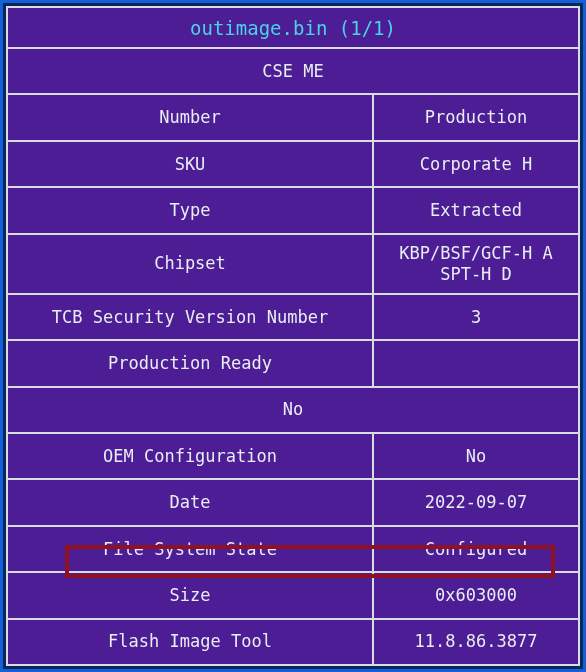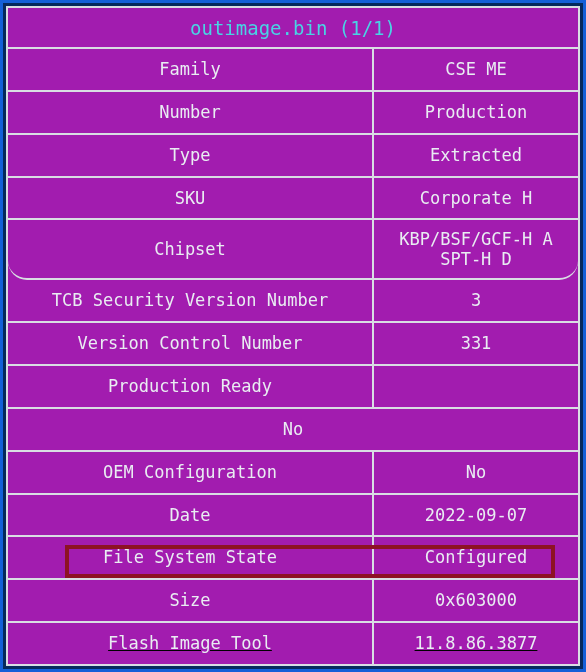--- a/index.html
+++ b/index.html
@@ -27,34 +27,34 @@
     border-bottom: 3px solid #1560d8;
     padding: 3px;
   }
 
   
   #info-table {
     box-sizing: border-box;
     width: 100%;
     height: 100%;
     border: 2px solid #d9dde3;
-    background: #a21caf;
+    background: #4c1d95;
     display: flex;
     flex-direction: column;
     position: relative;
   }
 
   .trow {
     display: flex;
     flex-direction: row;
     border-bottom: 2px solid #d9dde3;
     box-sizing: border-box;
     min-height: 0;
   }
-  .trow:last-child { border-bottom: none; text-decoration: underline; }
+  .trow:last-child { border-bottom: none; }
 
   .title-row {
     justify-content: center;
     align-items: center;
     height: 41px;
     flex: 0 0 41px;
   }
   .title-text {
     color: #49d4e4;
     font-size: 19px;
@@ -80,21 +80,21 @@
   }
   .cell-label {
     width: 366px;
     flex: 0 0 366px;
     border-right: 2px solid #d9dde3;
   }
   .cell-value {
     flex: 1 1 auto;
   }
 
-  .row-chipset { flex: 0 0 60px; border-radius: 19px; }
+  .row-chipset { flex: 0 0 60px; }
 
   
   #highlight-box {
     position: absolute;
     left: 62px;
     top: 542px;
     width: 490px;
     height: 33px;
     border: 4px solid #8d1224;
     box-sizing: border-box;
@@ -106,55 +106,50 @@
 <body>
 
 <div id="app-frame">
   <div id="info-table">
 
     <div class="trow title-row">
       <div class="title-text">outimage.bin (1/1)</div>
     </div>
 
     <div class="trow data-row">
-      <div class="cell-label">Family</div>
       <div class="cell-value">CSE ME</div>
     </div>
 
 
     <div class="trow data-row">
       <div class="cell-label">Number</div>
       <div class="cell-value">Production</div>
     </div>
 
     <div class="trow data-row">
-      <div class="cell-label">Type</div>
-      <div class="cell-value">Extracted</div>
+      <div class="cell-label">SKU</div>
+      <div class="cell-value">Corporate H</div>
     </div>
 
     <div class="trow data-row">
-      <div class="cell-label">SKU</div>
-      <div class="cell-value">Corporate H</div>
+      <div class="cell-label">Type</div>
+      <div class="cell-value">Extracted</div>
     </div>
 
     <div class="trow data-row row-chipset">
       <div class="cell-label">Chipset</div>
       <div class="cell-value">KBP/BSF/GCF-H A
 SPT-H D</div>
     </div>
 
     <div class="trow data-row">
       <div class="cell-label">TCB Security Version Number</div>
       <div class="cell-value">3</div>
     </div>
 
-    <div class="trow data-row">
-      <div class="cell-label">Version Control Number</div>
-      <div class="cell-value">331</div>
-    </div>
 
     <div class="trow data-row">
       <div class="cell-label">Production Ready</div>
     </div>
 
     <div class="trow data-row">
       <div class="cell-value">No</div>
     </div>
 
     <div class="trow data-row">

